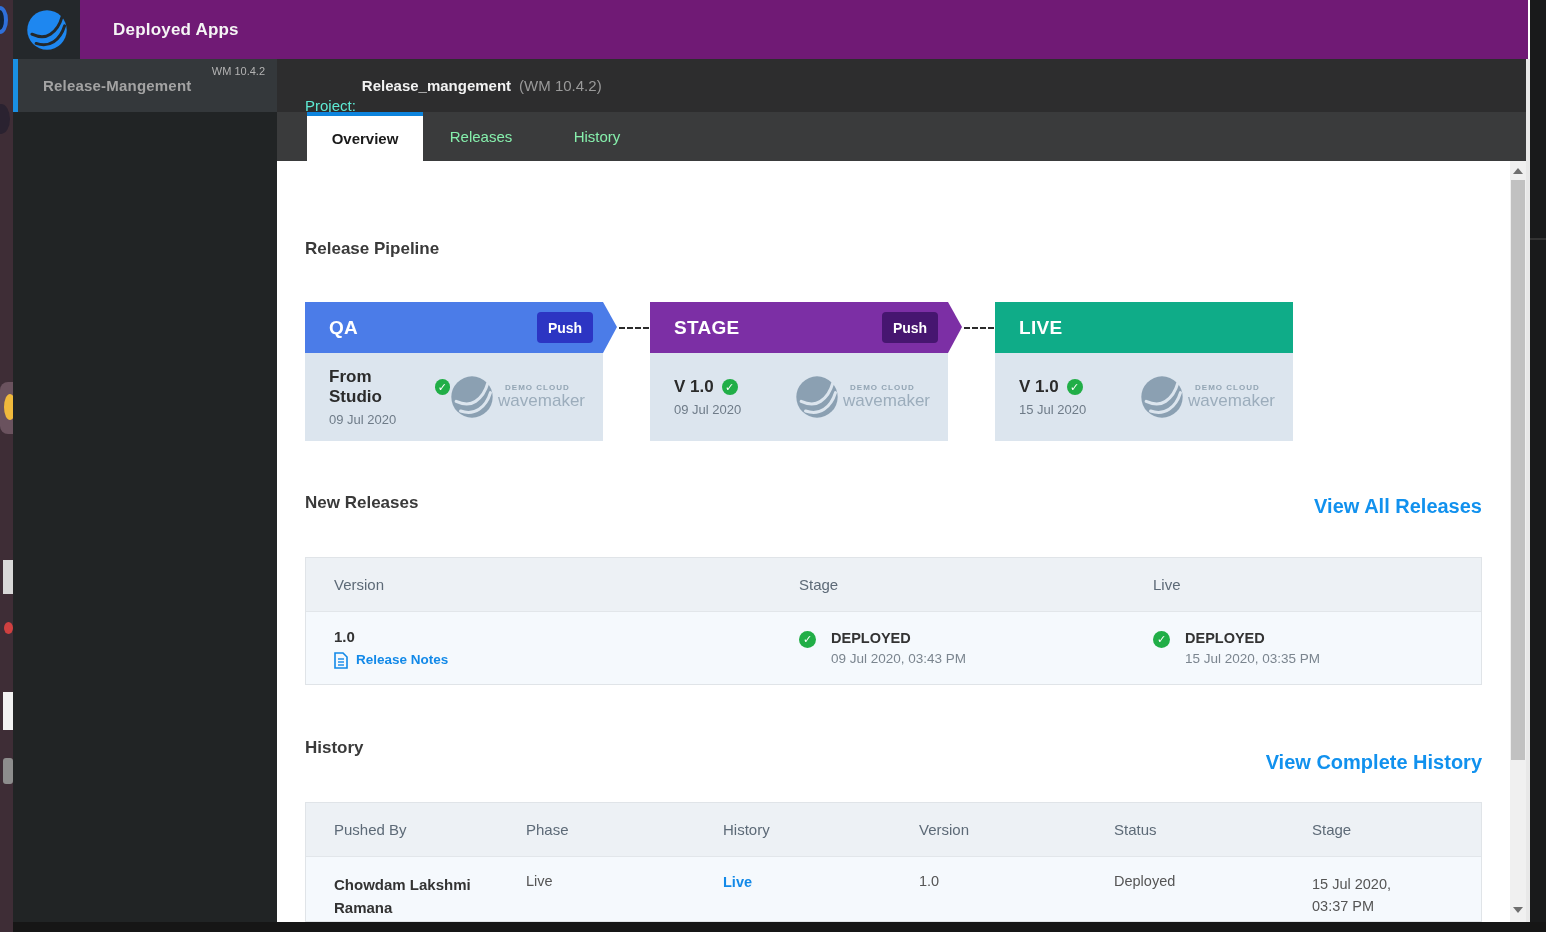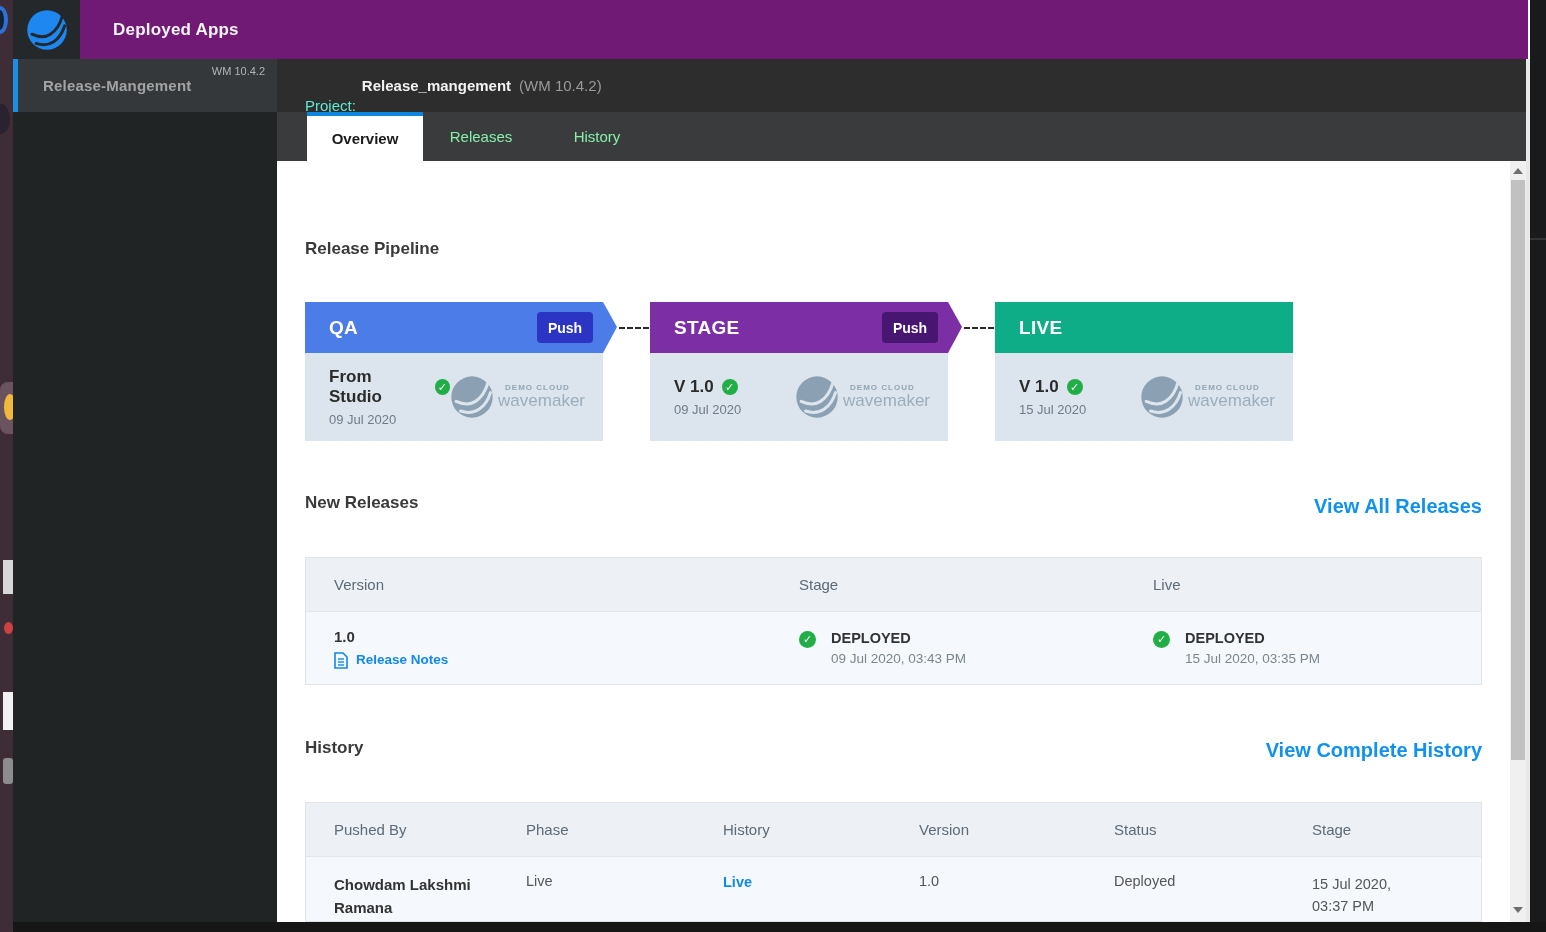--- a/index.html
+++ b/index.html
@@ -88,21 +88,21 @@
   #history-table .h4 { width:195px; } #history-table .h5 { width:198px; } #history-table .h6 { width:171px; }
   #history-table .tbl-row { min-height:66px; align-items:flex-start; padding-top:16px; }
   .hname { font-size:15px; font-weight:bold; color:#333; line-height:1.55; padding-right:20px; }
   .hgray { font-size:14.5px; color:#555; }
   .hlink { font-size:14.5px; font-weight:bold; color:#1289e8; cursor:pointer; }
   .htime { font-size:14.5px; color:#555; line-height:1.55; padding-right:28px; }
 
   .t-release-pipeline { top:78px; }
   .t-new-releases { top:332px; } .l-new-releases { top:334px; }
   #releases-table { top:396px; }
-  .t-history { top:577px; } .l-history { top:578px; }
+  .t-history { top:577px; } .l-history { top:590px; }
   #history-table { top:641px; height:120px; overflow:hidden; }
 
   
   #scrollbar { position:absolute; left:1510px; top:161px; width:16px; height:761px; background:#f0f0f0; z-index:4; }
   .sb-arrow { position:absolute; left:0; width:16px; height:16px; display:flex; align-items:center; justify-content:center; cursor:pointer; }
   .sb-up { top:2px; } .sb-down { bottom:4px; }
   .tri-up { width:0; height:0; border-left:5px solid transparent; border-right:5px solid transparent; border-bottom:6px solid #6f6f6f; }
   .tri-down { width:0; height:0; border-left:5px solid transparent; border-right:5px solid transparent; border-top:6px solid #6f6f6f; }
   #sb-thumb { position:absolute; left:1px; top:19px; width:14px; height:580px; background:#c1c1c1; cursor:pointer; }
 

